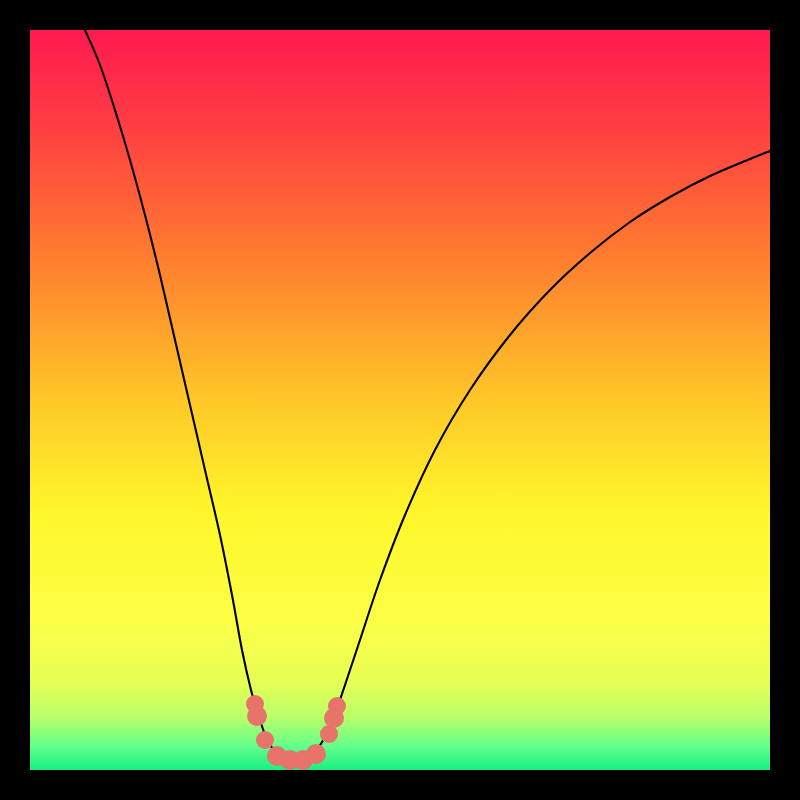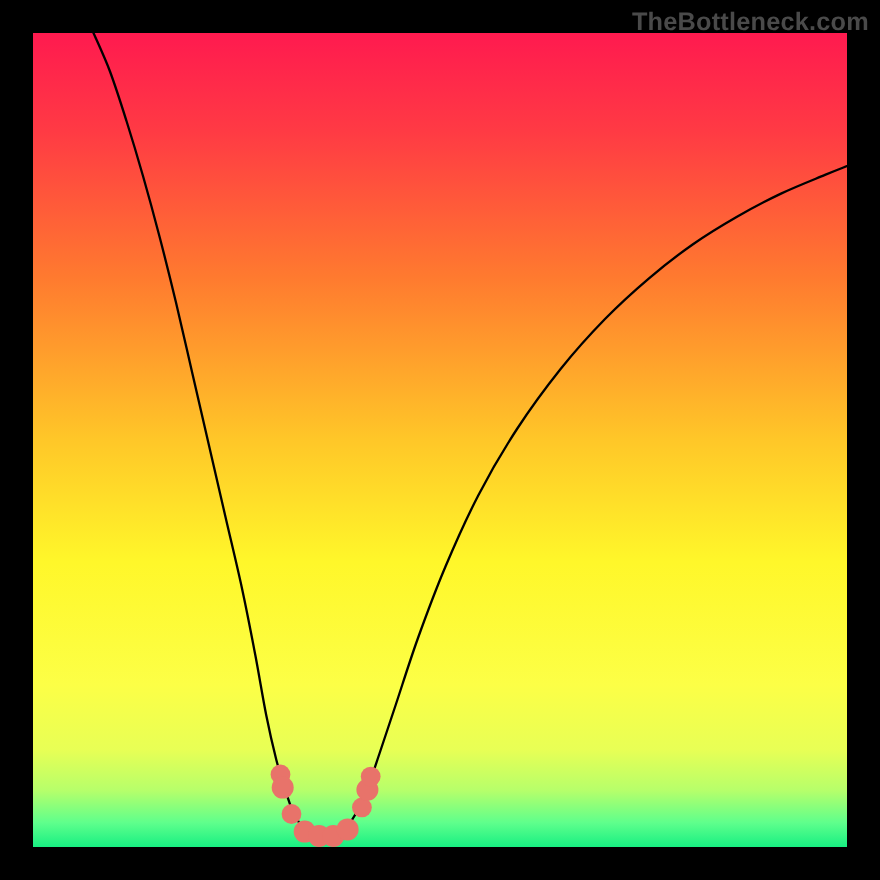--- a/index.html
+++ b/index.html
@@ -47,21 +47,20 @@
   }
   .marker {
     fill: #e8736a;
     stroke: none;
   }
 </style>
 </head>
 <body>
 
 <div class="stage">
-  <div class="watermark">TheBottleneck.com</div>
 
   <div class="plot-wrap">
     <svg class="plot" viewBox="0 0 740 740" preserveAspectRatio="none">
       <defs>
         <linearGradient id="bg-grad" x1="0" y1="0" x2="0" y2="1">
             <stop offset="0%" stop-color="#ff1a4f"></stop>
             <stop offset="12%" stop-color="#ff3a44"></stop>
             <stop offset="30%" stop-color="#ff7a2f"></stop>
             <stop offset="50%" stop-color="#ffc728"></stop>
             <stop offset="65%" stop-color="#fff72a"></stop>

